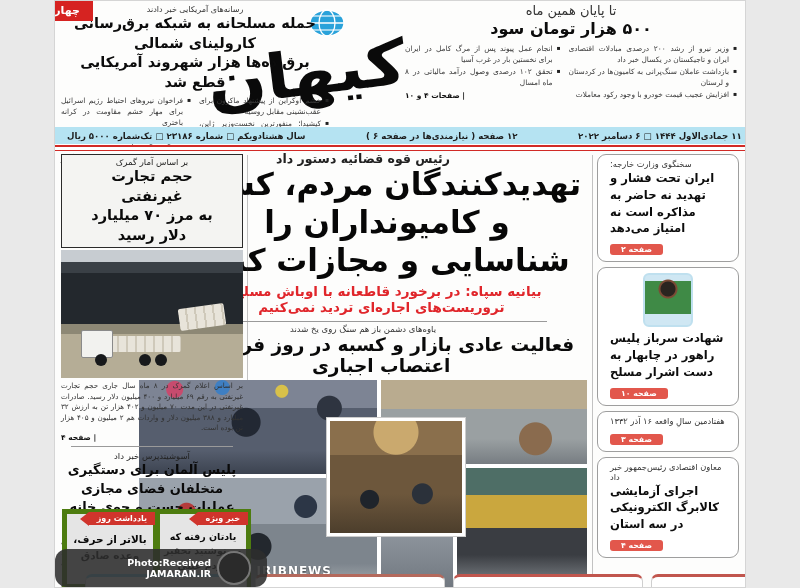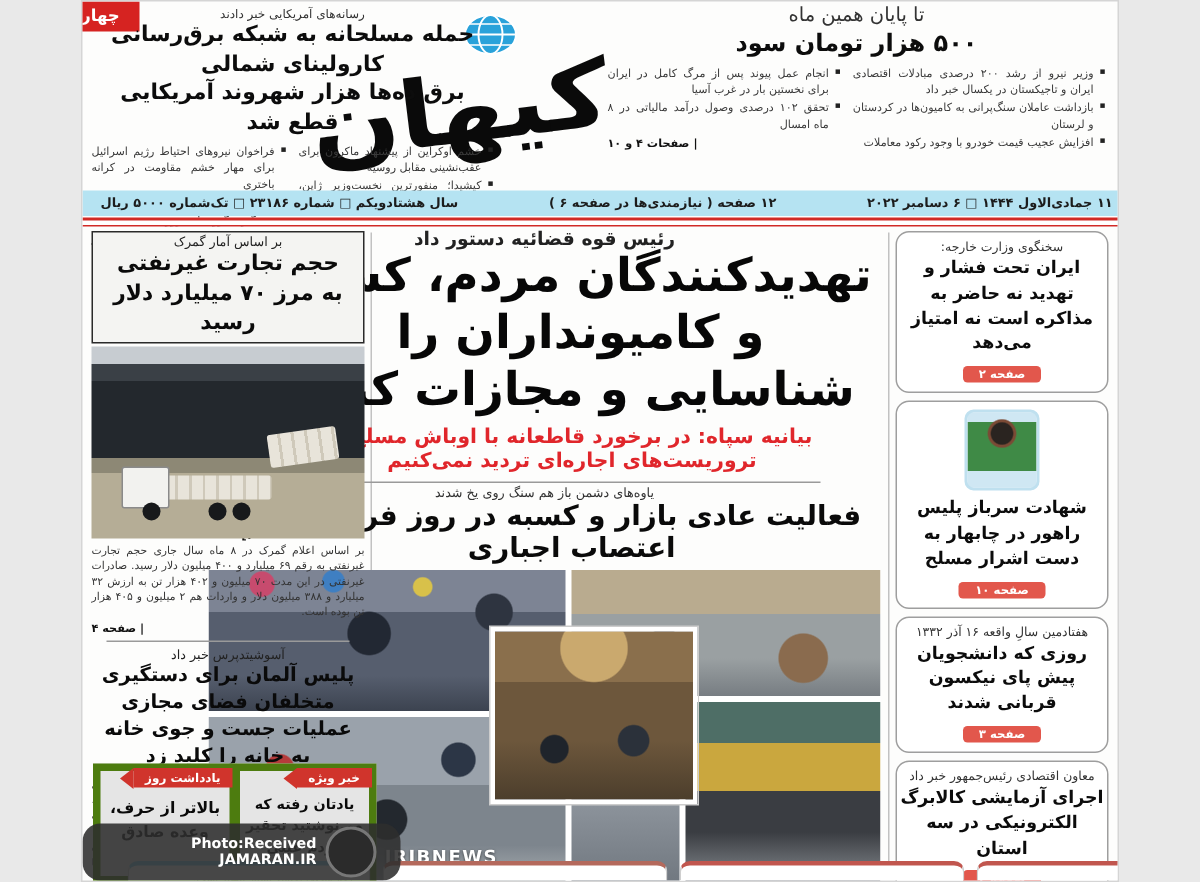--- a/index.html
+++ b/index.html
@@ -25,32 +25,32 @@
   .lead-kicker{font-size:12.5px;font-weight:bold;text-align:center;color:#222;}
   .lead-h{font-size:31px;font-weight:bold;text-align:center;line-height:1.22;color:#070707;
           letter-spacing:-0.5px;padding-left:48px;}
   .subhead{font-size:13.5px;font-weight:bold;color:#e0262b;text-align:center;}
   .sub-page{font-size:8px;font-weight:bold;color:#111;}
   .h2-kicker{font-size:8.5px;color:#333;text-align:center;}
   .h2-title{font-size:18.5px;font-weight:bold;text-align:center;color:#0a0a0a;letter-spacing:-0.3px;}
   .divider-h{border-top:1px solid #9a9a9a;}
   .vline{width:1px;background:#c2c2c2;}
   
-  .sbox{border:1px solid #9e9e9e;border-radius:9px;background:#fff;text-align:center;
-        padding:4px 2px 5px;margin-bottom:5px;}
+  .sbox{border:1px solid #9e9e9e;border-radius:9px;background:#fff;text-align:left;
+        padding:4px 12px 5px;margin-bottom:5px;}
   .sbox .k{font-size:8.3px;color:#333;margin-bottom:1px;}
   .sbox .t{font-size:11.6px;font-weight:bold;line-height:1.45;color:#0c0c0c;}
   .badge{display:inline-block;background:#e2574c;color:#fff;font-size:7.8px;font-weight:bold;
          padding:1px 11px;border-radius:3px;margin-top:3px;}
   .portrait{width:46px;height:50px;border-radius:6px;margin:1px auto 3px;
             background:radial-gradient(circle at 50% 28%,#2a2420 0 7px,#7b4a35 8px 9px,transparent 10px),
                        linear-gradient(180deg,#cfe7f3 0 12%,#3f8a46 12% 78%,#cfe7f3 78%);
             border:2px solid #bfe0ef;}
   
-  .customs-box{border:1px solid #2a2a2a;background:#f4f4f2;text-align:center;padding:2px 1px;}
+  .customs-box{border:1px solid #2a2a2a;background:#f4f4f2;text-align:center;padding:2px 20px;}
   .customs-box .k{font-size:8.5px;color:#222;}
   .customs-box .h{font-size:14.5px;font-weight:bold;line-height:1.35;color:#0a0a0a;}
   .smallbody{font-size:7.2px;color:#333;text-align:justify;line-height:1.45;}
   .lc-kicker{font-size:8.5px;text-align:center;color:#222;}
   .lc-h{font-size:13px;font-weight:bold;text-align:center;line-height:1.4;color:#0a0a0a;}
   .cornerbox{position:absolute;background:#e5e5e5;border:5px solid #4d7c0f;width:86px;height:70px;
              text-align:center;}
   .cornertag{position:absolute;top:-2px;background:#d0342c;color:#fff;font-size:8px;font-weight:bold;
              padding:1.5px 8px 2px;}
   .cornertag::after{content:"";position:absolute;top:0;border-top:7px solid transparent;
@@ -151,21 +151,20 @@
       <div class="t">ایران تحت فشار و تهدید نه حاضر به مذاکره است نه امتیاز می‌دهد</div>
       <div class="badge">صفحه ۲</div>
     </div>
     <div class="sbox">
       <div class="portrait"></div>
       <div class="t">شهادت سرباز پلیس راهور در چابهار به دست اشرار مسلح</div>
       <div class="badge">صفحه ۱۰</div>
     </div>
     <div class="sbox">
       <div class="k">هفتادمین سالِ واقعه ۱۶ آذر ۱۳۳۲</div>
-      <div class="t">روزی که دانشجویان پیش پای نیکسون قربانی شدند</div>
       <div class="badge">صفحه ۳</div>
     </div>
     <div class="sbox">
       <div class="k">معاون اقتصادی رئیس‌جمهور خبر داد</div>
       <div class="t">اجرای آزمایشی کالابرگ الکترونیکی در سه استان</div>
       <div class="badge">صفحه ۴</div>
     </div>
 
   </div>
 

